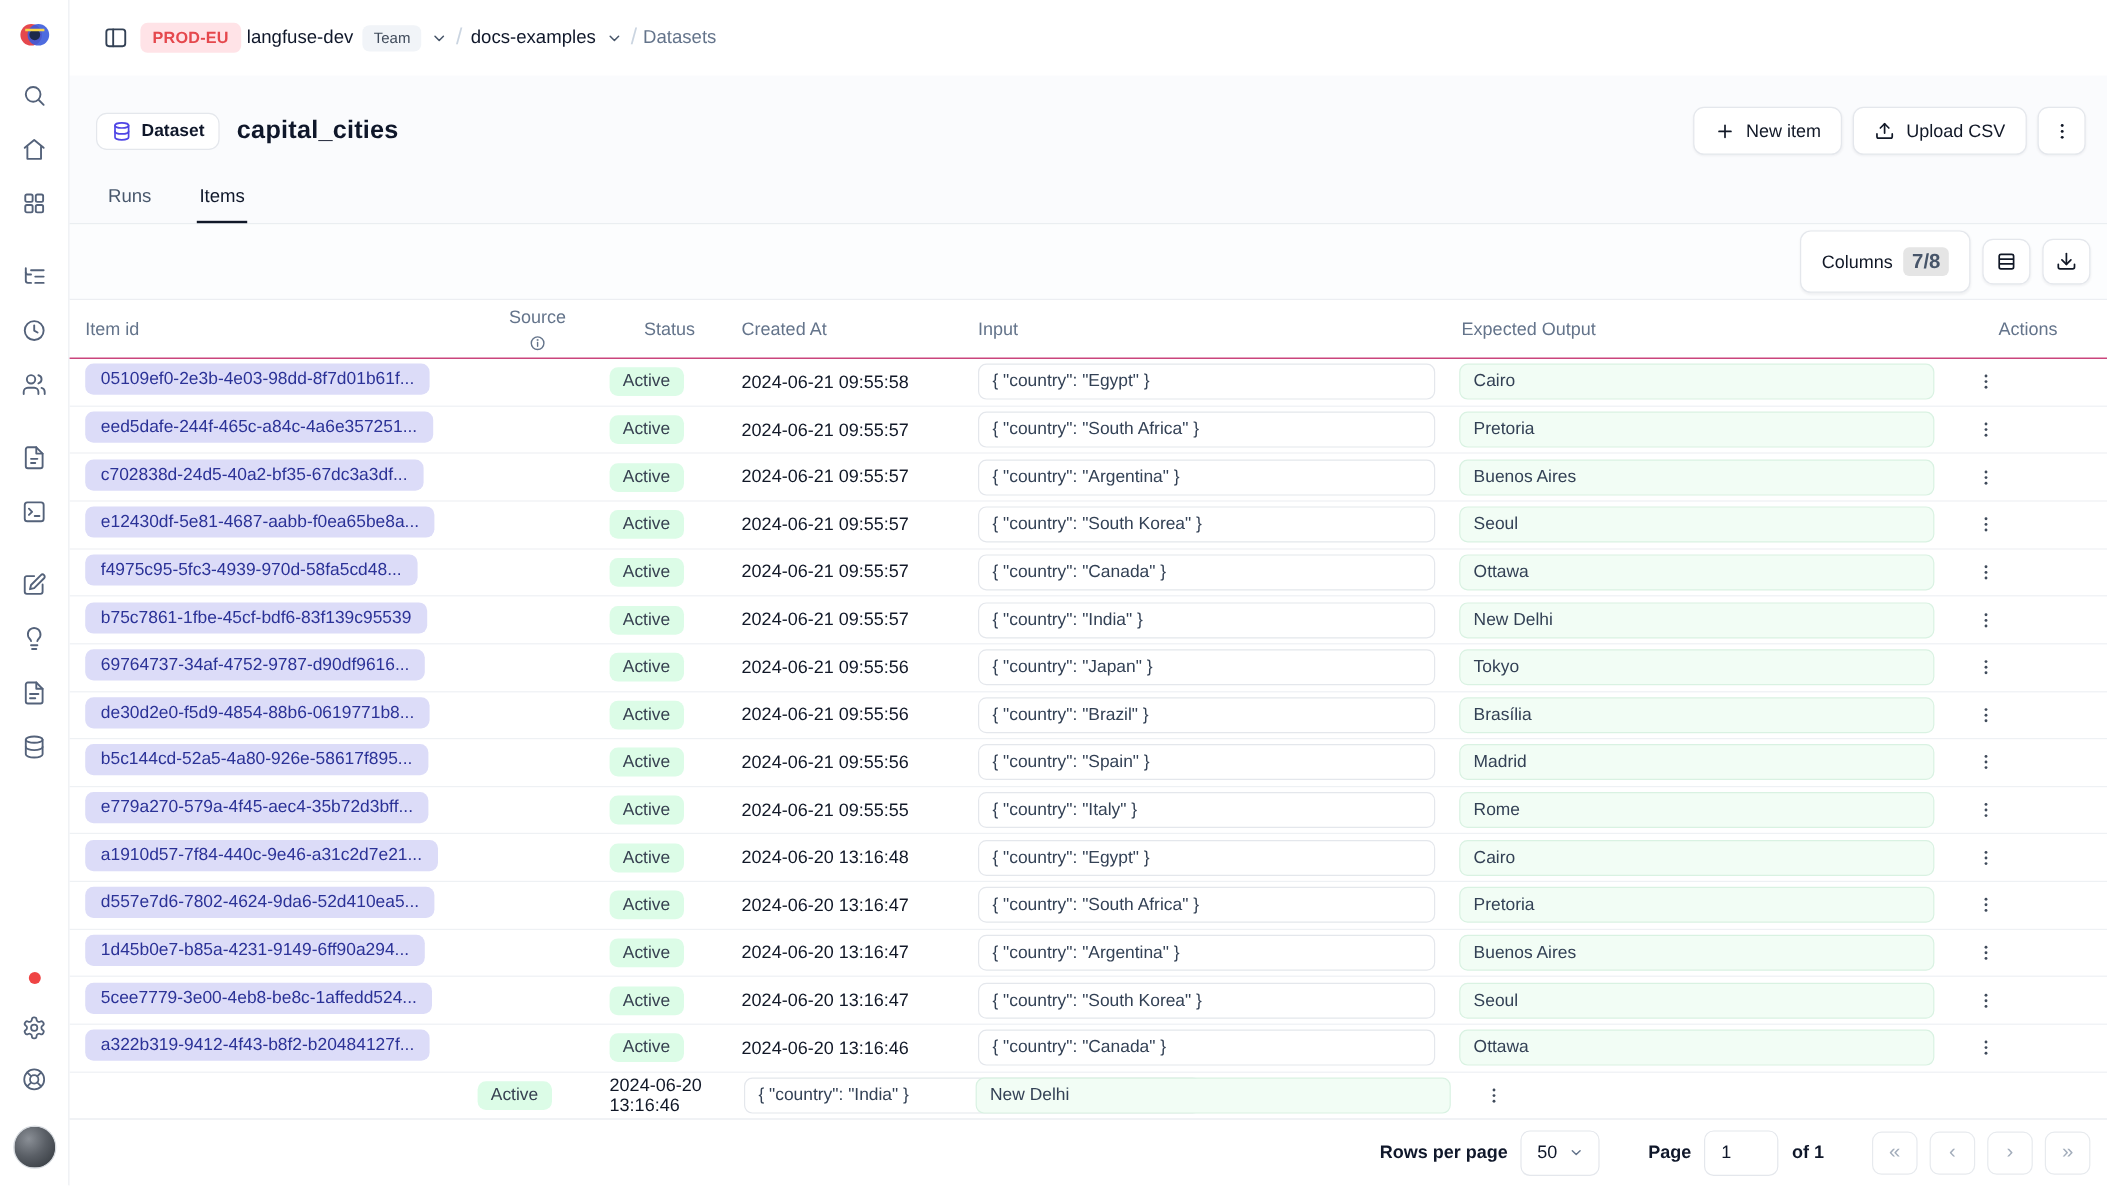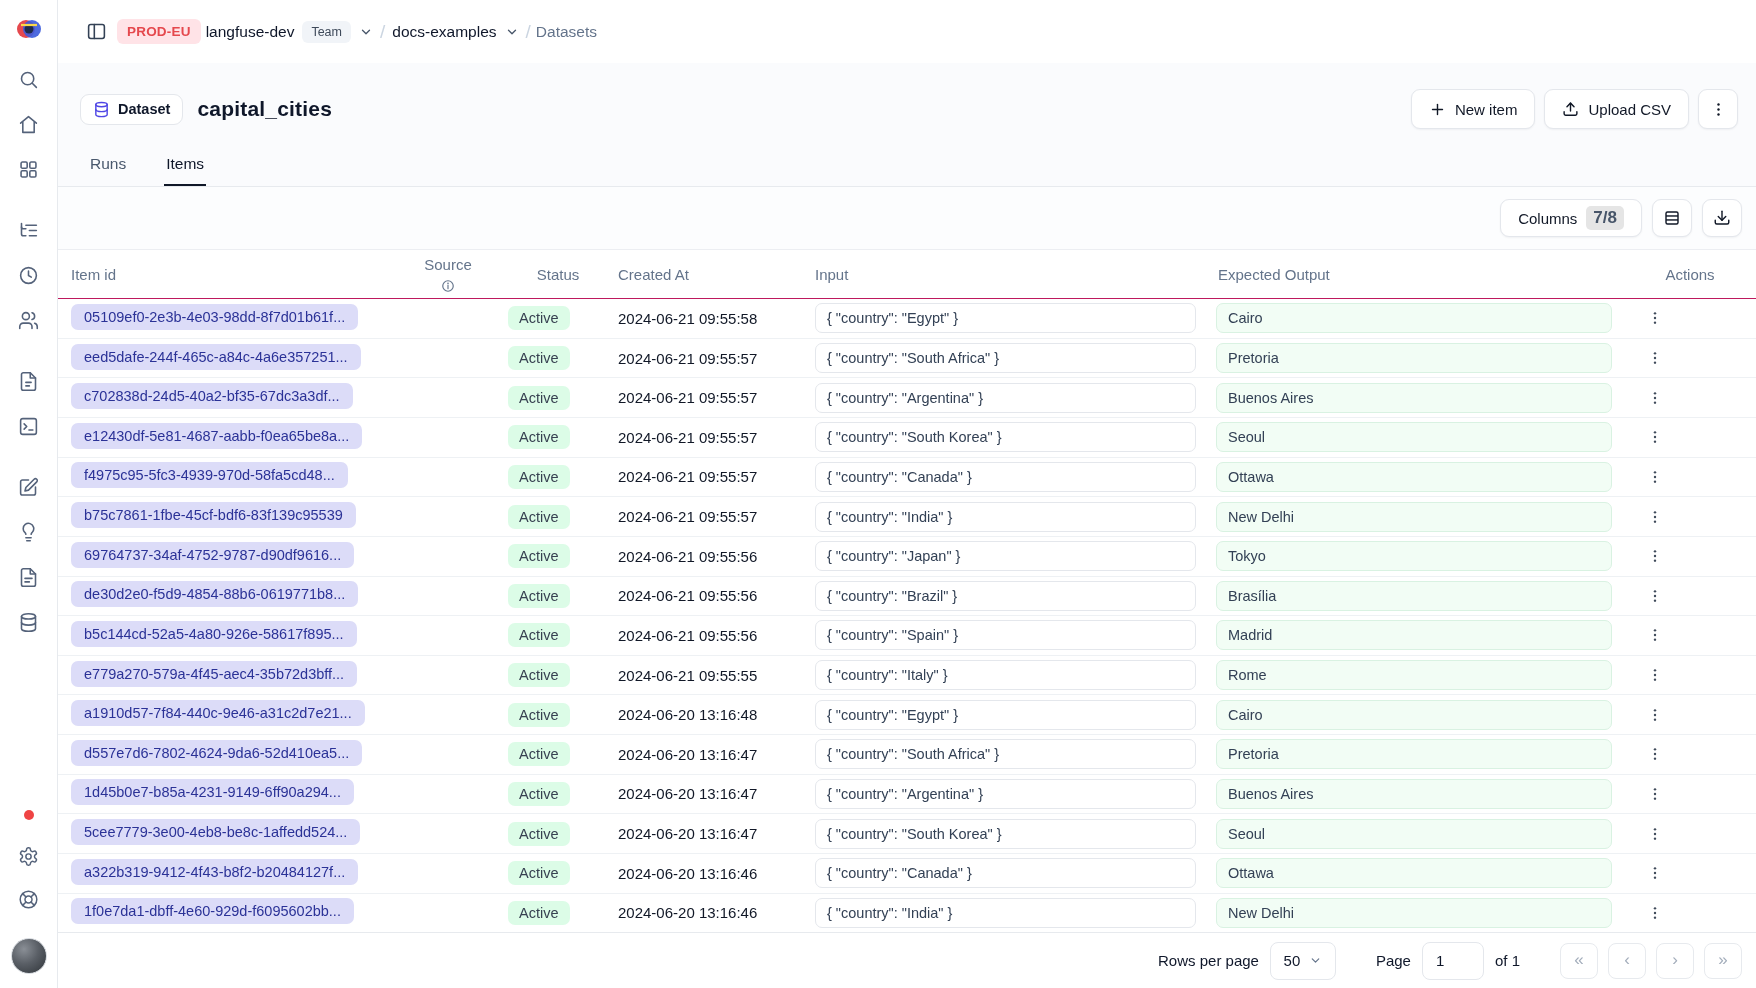--- a/index.html
+++ b/index.html
@@ -62,21 +62,21 @@
     font-size:15px; font-weight:500; color:#111827;
     box-shadow:0 1px 2px rgba(16,24,40,.05);
   }
   .icon-btn { width:40px; padding:0; justify-content:center; }
   .tabs { display:flex; gap:36px; margin-top:20px; padding-left:8px; }
   .tab { background:transparent; border:none; padding:0 2px 11px; font-size:15.5px; font-weight:500; color:#49586d; border-bottom:2.5px solid transparent; }
   .tab.active { color:#0f172a; border-bottom-color:#101828; }
 
   
   .toolbar { height:62px; flex:0 0 62px; display:flex; align-items:center; justify-content:flex-end; gap:10px; padding:0 14px; background:#fcfdfe; }
-  .columns-btn { height:38px; border-radius:9px; }
+  .columns-btn { height:52px; border-radius:9px; }
   .count-chip { background:#e5e5e5; color:#475569; font-size:17px; font-weight:700; padding:2px 7px; border-radius:5px; }
   .tool-icon-btn { width:40px; height:38px; }
 
   
   .table { flex:1; display:flex; flex-direction:column; background:#fff; min-height:0; }
   .thead, .trow { display:grid; grid-template-columns:332px 110px 110px 195px 403px 410px 1fr; align-items:center; }
   .thead { height:50px; flex:0 0 50px; border-top:1px solid #eceef2; border-bottom:1px solid #be185d; color:#64748b; font-size:15px; font-weight:500; }
   .th { padding-left:8px; display:flex; align-items:center; gap:6px; }
   .th:first-child { padding-left:13px; }
   .th.pad10 { padding-left:10px; }
@@ -101,21 +101,21 @@
   .output-box {
     margin-left:8px; width:396px; border:1px solid #d9f2e2; border-radius:7px;
     padding:6px 11px; font-size:14.5px; color:#334155; background:#f2fdf5;
     white-space:nowrap; overflow:hidden; cursor:pointer;
   }
   .kebab-btn { margin-left:22px; width:30px; height:30px; border:none; background:transparent; color:#3f4a5a; display:flex; align-items:center; justify-content:center; border-radius:6px; }
 
   
   .footer { height:56px; flex:0 0 56px; border-top:1px solid #e7eaee; display:flex; align-items:center; justify-content:flex-end; gap:40px; padding:0 14px; background:#fff; }
   .foot-group { display:flex; align-items:center; gap:11px; }
-  .foot-label { font-size:15px; font-weight:400; color:#0f172a; }
+  .foot-label { font-size:15px; font-weight:700; color:#0f172a; }
   .select-box { height:38px; min-width:66px; border:1px solid #e4e7ec; border-radius:8px; background:#fff; display:flex; align-items:center; justify-content:center; gap:9px; font-size:15px; color:#0f172a; padding:0 11px; }
   .page-input { height:38px; width:62px; border:1px solid #e4e7ec; border-radius:8px; background:#fff; font-size:15px; color:#0f172a; padding:0 0 0 13px; outline:none; }
   .pager { display:flex; align-items:center; gap:10px; }
   .pager-btn { width:38px; height:36px; border:1px solid #e7eaee; border-radius:8px; background:#fff; color:#a3adbb; font-size:17px; display:flex; align-items:center; justify-content:center; padding-bottom:2px; }
 </style>
 </head>
 <body>
 
 <div class="sidebar">
   <div class="logo-wrap">
@@ -642,21 +642,20 @@
         <svg width="16" height="16" viewBox="0 0 24 24" fill="currentColor">
                 <circle cx="12" cy="5" r="1.8"></circle>
                 <circle cx="12" cy="12" r="1.8"></circle>
                 <circle cx="12" cy="19" r="1.8"></circle>
               </svg>
       </button>
     </div>
   </div>
 
   <div class="trow">
-    <div class="cell"><span class="id-pill">1f0e7da1-dbff-4e60-929d-f6095602bb...</span></div>
     <div class="cell"></div>
     <div class="cell"><span class="status-badge">Active</span></div>
     <div class="cell created">2024-06-20 13:16:46</div>
     <div class="cell">
             <div class="input-box">{ "country": "India" }</div>
           </div>
     <div class="cell">
             <div class="output-box">New Delhi</div>
           </div>
     <div class="cell">

